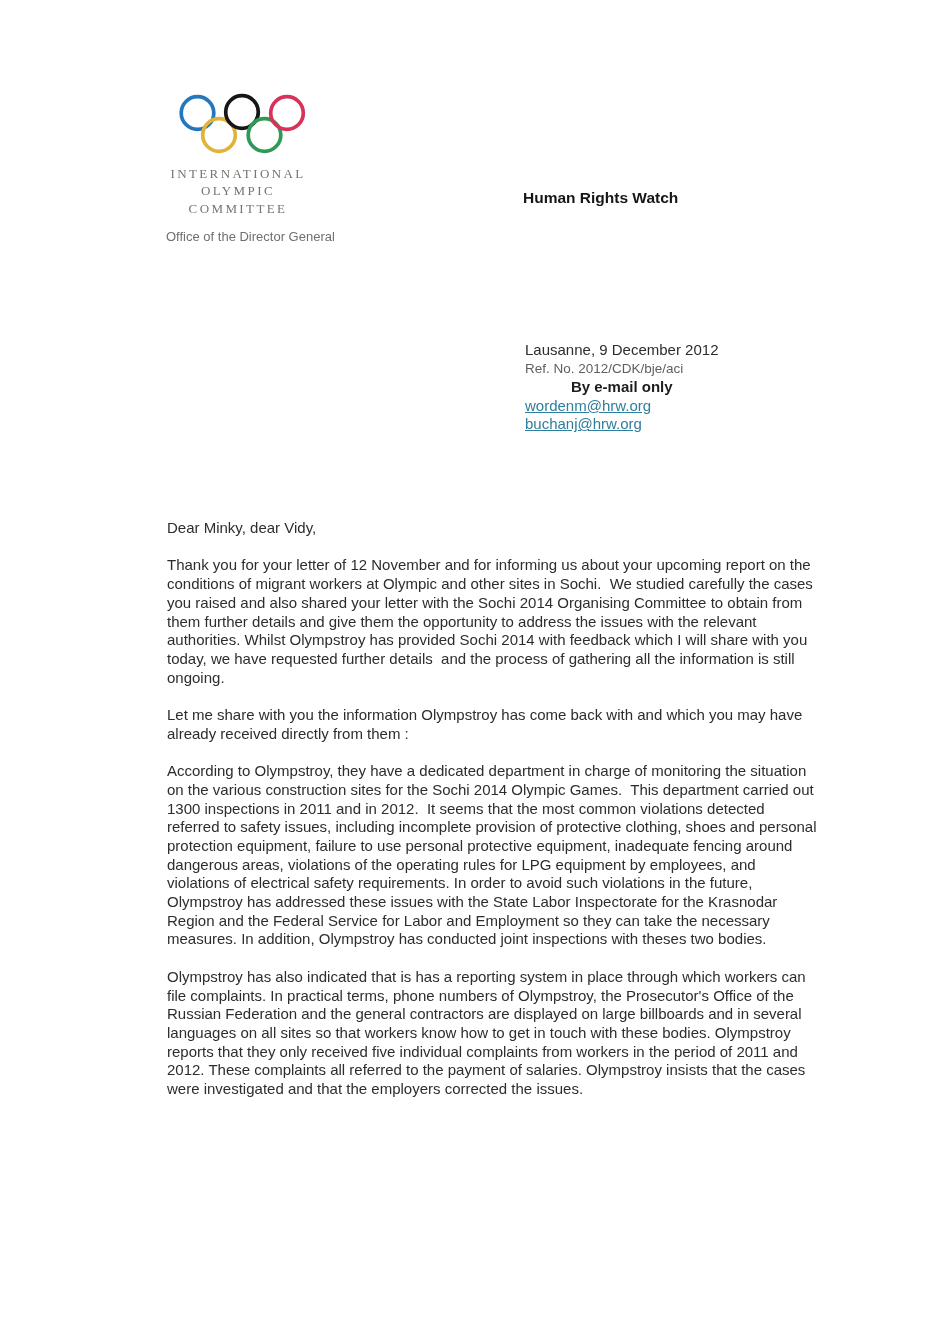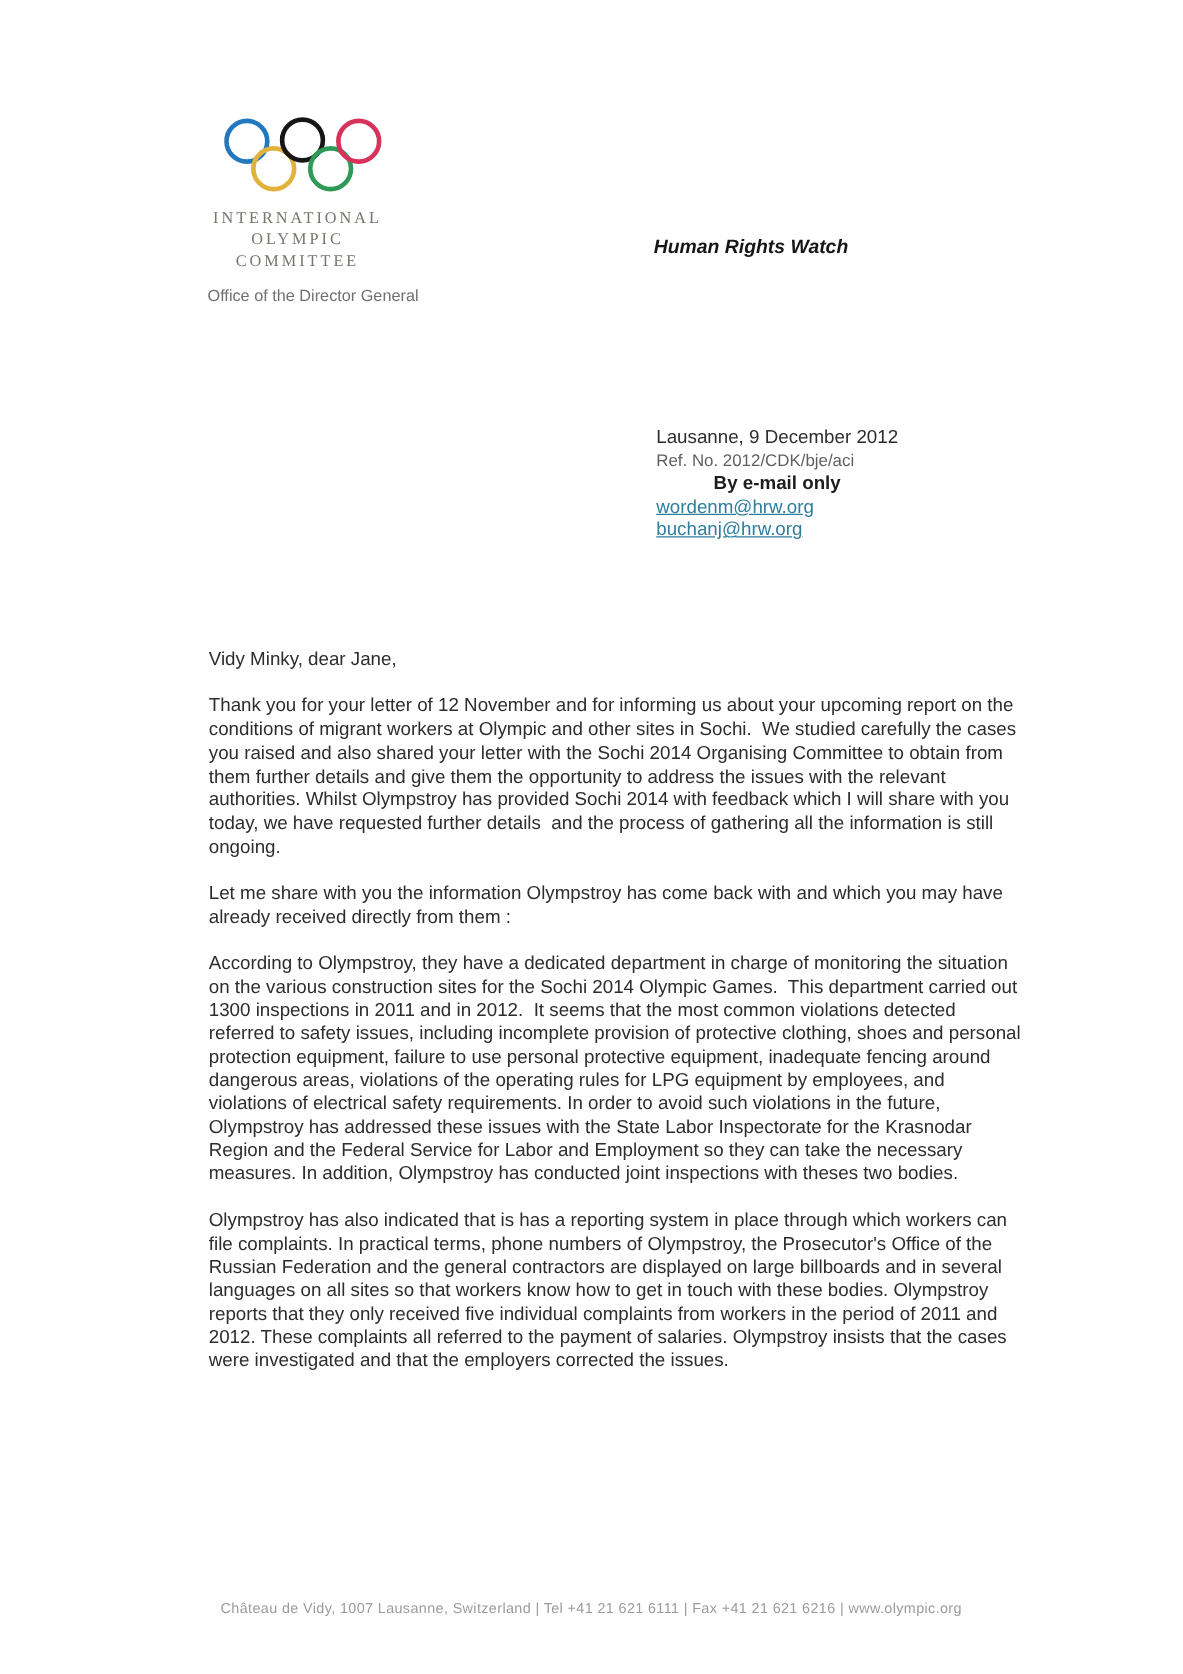--- a/index.html
+++ b/index.html
@@ -39,21 +39,20 @@
     color: var(--ioc-wordmark, #77756d);
   }
   .ioc-name span { display: block; }
   .recipient {
     position: absolute;
     left: 523px;
     top: 189px;
     font-size: 15.5px;
     font-weight: bold;
     color: #161616;
-    font-style: italic;
   }
   .office {
     position: absolute;
     left: 166px;
     top: 229px;
     font-size: 13px;
     color: var(--office-text, #6f6f6f);
   }
 
   
@@ -134,22 +133,21 @@
 
   <div class="meta">
     <div class="dateline">Lausanne, 9 December 2012</div>
     <div class="refline">Ref. No. 2012/CDK/bje/aci</div>
     <div class="byline">By e-mail only</div>
     <a class="email" href="#">wordenm@hrw.org</a>
     <a class="email" href="#">buchanj@hrw.org</a>
   </div>
 
   <div class="body">
-    <p>Vidy Minky, dear Jane,</p>
+    <p>Dear Minky, dear Vidy,</p>
     <p>Thank you for your letter of 12 November and for informing us about your upcoming report on the conditions of migrant workers at Olympic and other sites in Sochi.  We studied carefully the cases you raised and also shared your letter with the Sochi 2014 Organising Committee to obtain from them further details and give them the opportunity to address the issues with the relevant authorities. Whilst Olympstroy has provided Sochi 2014 with feedback which I will share with you today, we have requested further details  and the process of gathering all the information is still ongoing.</p>
     <p>Let me share with you the information Olympstroy has come back with and which you may have already received directly from them :</p>
     <p>According to Olympstroy, they have a dedicated department in charge of monitoring the situation on the various construction sites for the Sochi 2014 Olympic Games.  This department carried out 1300 inspections in 2011 and in 2012.  It seems that the most common violations detected referred to safety issues, including incomplete provision of protective clothing, shoes and personal protection equipment, failure to use personal protective equipment, inadequate fencing around dangerous areas, violations of the operating rules for LPG equipment by employees, and violations of electrical safety requirements. In order to avoid such violations in the future, Olympstroy has addressed these issues with the State Labor Inspectorate for the Krasnodar Region and the Federal Service for Labor and Employment so they can take the necessary measures. In addition, Olympstroy has conducted joint inspections with theses two bodies.</p>
     <p>Olympstroy has also indicated that is has a reporting system in place through which workers can file complaints. In practical terms, phone numbers of Olympstroy, the Prosecutor's Office of the Russian Federation and the general contractors are displayed on large billboards and in several languages on all sites so that workers know how to get in touch with these bodies. Olympstroy reports that they only received five individual complaints from workers in the period of 2011 and 2012. These complaints all referred to the payment of salaries. Olympstroy insists that the cases were investigated and that the employers corrected the issues.</p>
   </div>
 
-  <div class="footer">Château de Vidy, 1007 Lausanne, Switzerland | Tel +41 21 621 6111 | Fax +41 21 621 6216 | www.olympic.org</div>
 
 </div>
 
 </body></html>

